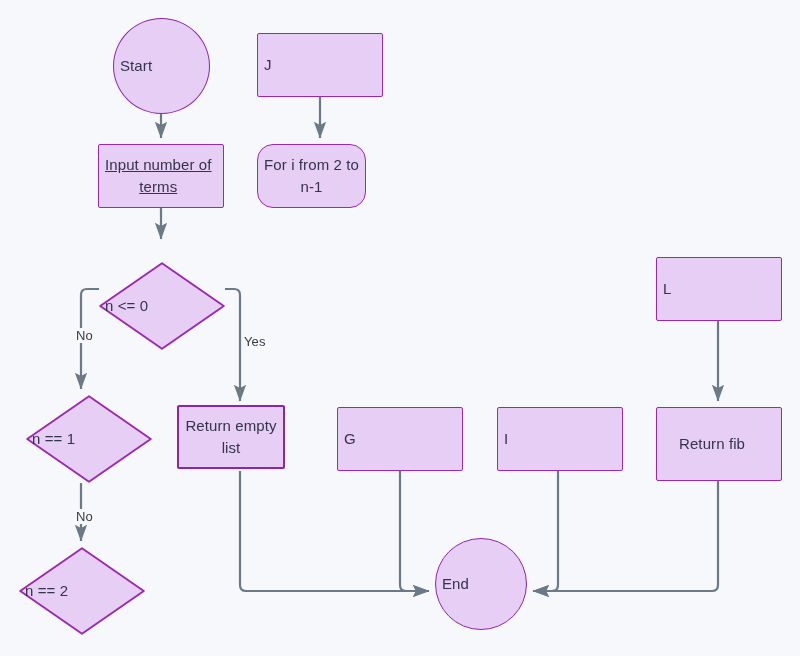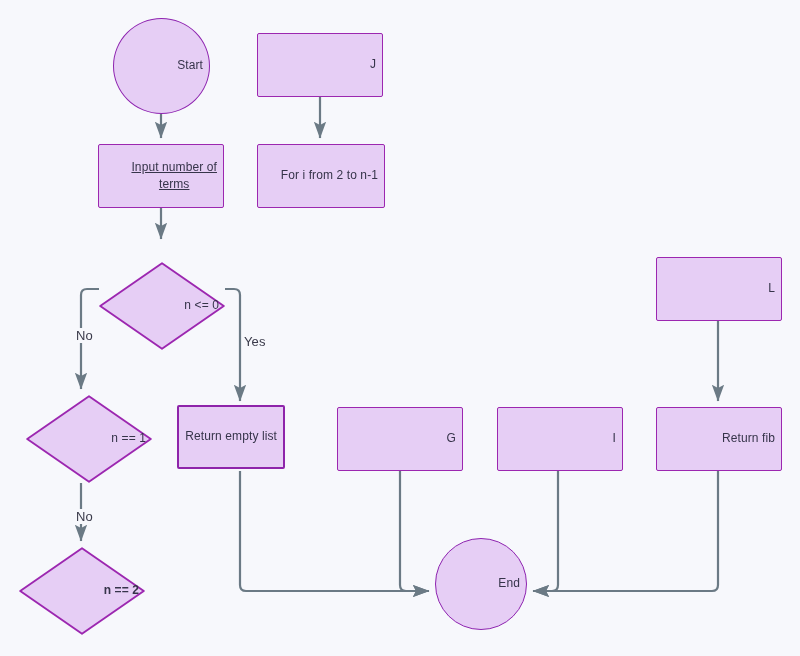--- a/index.html
+++ b/index.html
@@ -26,24 +26,24 @@
     top: 0;
     width: 800px;
     height: 656px;
     overflow: visible;
   }
   .node {
     position: absolute;
     box-sizing: border-box;
     display: flex;
     align-items: center;
-    justify-content: flex-end;
+    justify-content: flex-start;
     text-align: center;
     color: #36344a;
-    font-size: 12px;
+    font-size: 15px;
     line-height: 1.45;
     letter-spacing: 0.1px;
   }
   .node .label {
     position: relative;
     z-index: 2;
     padding: 0 6px;
     white-space: pre-line;
   }
   .node.rect {
@@ -112,21 +112,21 @@
       <div class="node circle" style="left: 113px; top: 18px; width: 97px; height: 96px;">
         <span class="label">Start</span>
       </div>
       <div class="node rect" style="left: 257px; top: 33px; width: 126px; height: 64px;">
         <span class="label">J</span>
       </div>
       <div class="node rect" style="left: 98px; top: 144px; width: 126px; height: 64px; text-decoration: underline;">
         <span class="label">Input number of
 terms</span>
       </div>
-      <div class="node rect" style="left: 257px; top: 144px; width: 128px; height: 64px;">
+      <div class="node rect" style="left: 257px; top: 144px; width: 109px; height: 64px; border-radius: 16px;">
         <span class="label">For i from 2 to n-1</span>
       </div>
       <div class="node diamond" style="left: 99px; top: 262px; width: 126px; height: 88px;">
         <svg class="dshape" viewBox="0 0 126 88" preserveAspectRatio="none">
           <polygon points="63,1.2 124.8,44 63,86.8 1.2,44" fill="#e6cef5" stroke="#9c27b0" stroke-width="1.9" stroke-linejoin="round"></polygon>
         </svg>
         <span class="label">n &lt;= 0</span>
       </div>
       <div class="node rect" style="left: 656px; top: 257px; width: 126px; height: 64px;">
         <span class="label">L</span>
@@ -139,24 +139,24 @@
       </div>
       <div class="node rect emphasis" style="left: 177px; top: 405px; width: 108px; height: 64px;">
         <span class="label">Return empty list</span>
       </div>
       <div class="node rect" style="left: 337px; top: 407px; width: 126px; height: 64px;">
         <span class="label">G</span>
       </div>
       <div class="node rect" style="left: 497px; top: 407px; width: 126px; height: 64px;">
         <span class="label">I</span>
       </div>
-      <div class="node rect" style="left: 656px; top: 407px; width: 126px; height: 64px;">
+      <div class="node rect" style="left: 656px; top: 407px; width: 126px; height: 74px; padding-left: 16px;">
         <span class="label">Return fib</span>
       </div>
-      <div class="node diamond" style="left: 19px; top: 547px; width: 126px; height: 88px; font-weight: bold;">
+      <div class="node diamond" style="left: 19px; top: 547px; width: 126px; height: 88px;">
         <svg class="dshape" viewBox="0 0 126 88" preserveAspectRatio="none">
           <polygon points="63,1.2 124.8,44 63,86.8 1.2,44" fill="#e6cef5" stroke="#9c27b0" stroke-width="1.9" stroke-linejoin="round"></polygon>
         </svg>
         <span class="label">n == 2</span>
       </div>
       <div class="node circle" style="left: 435px; top: 538px; width: 92px; height: 92px;">
         <span class="label">End</span>
       </div>
     </div>
   <div id="edge-label-layer">

